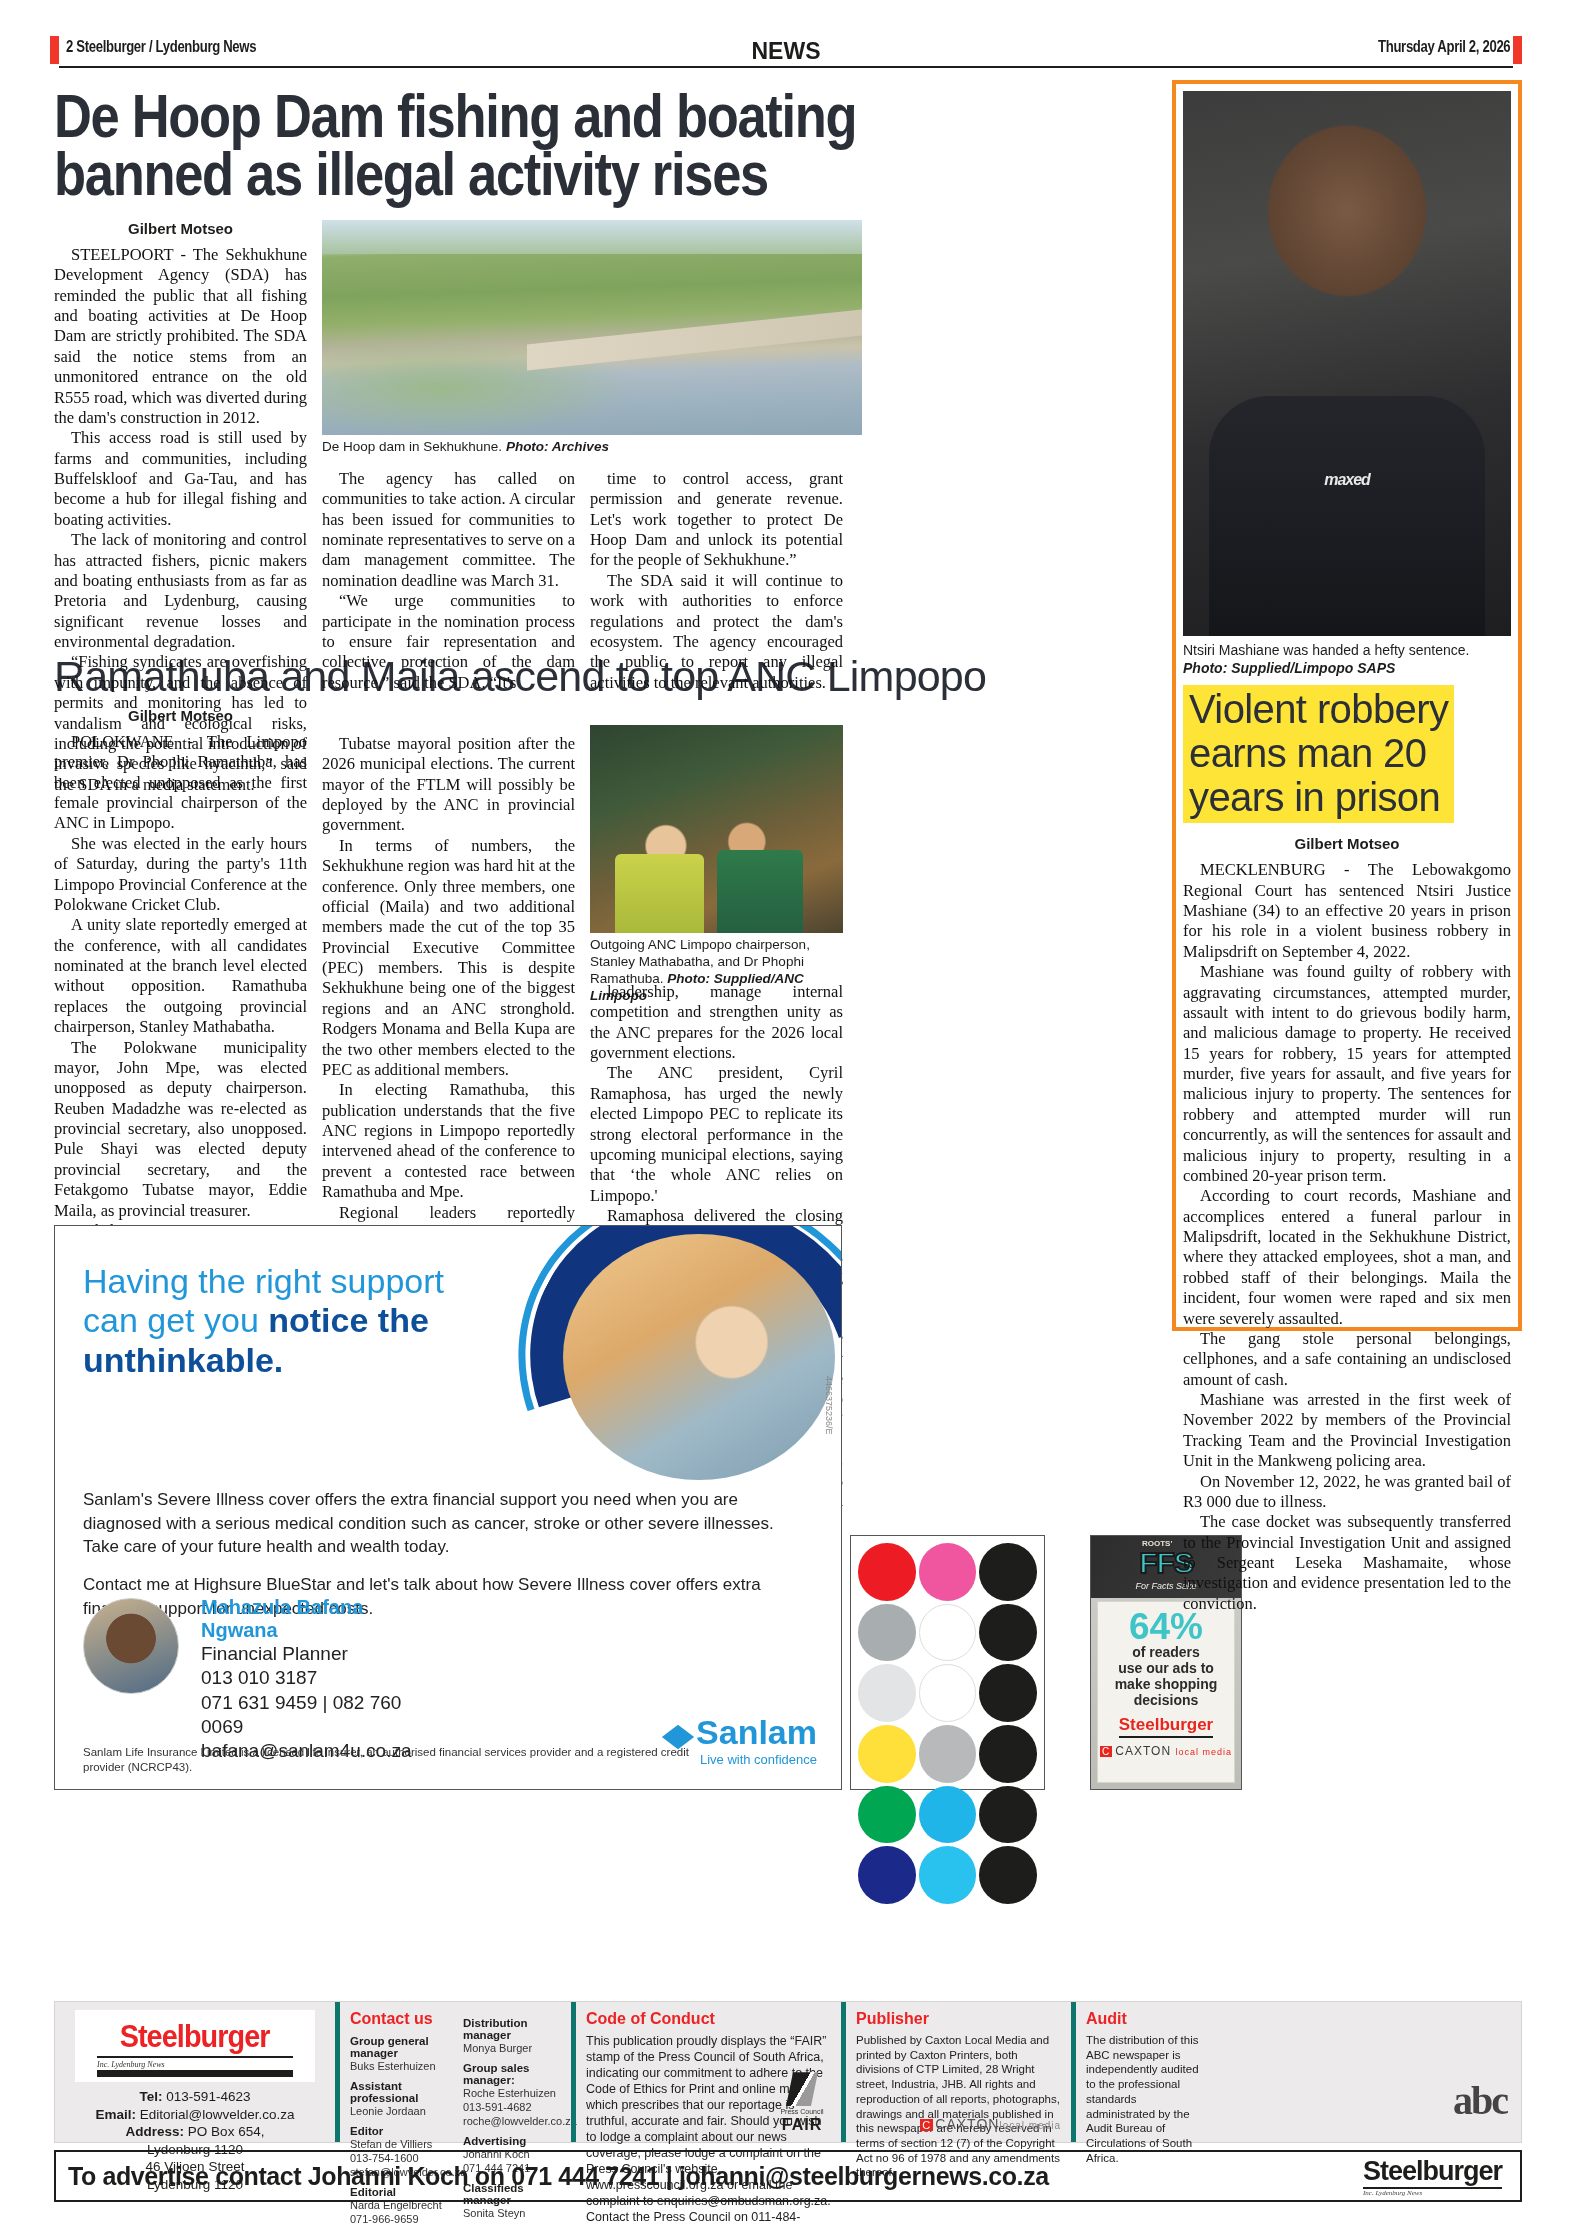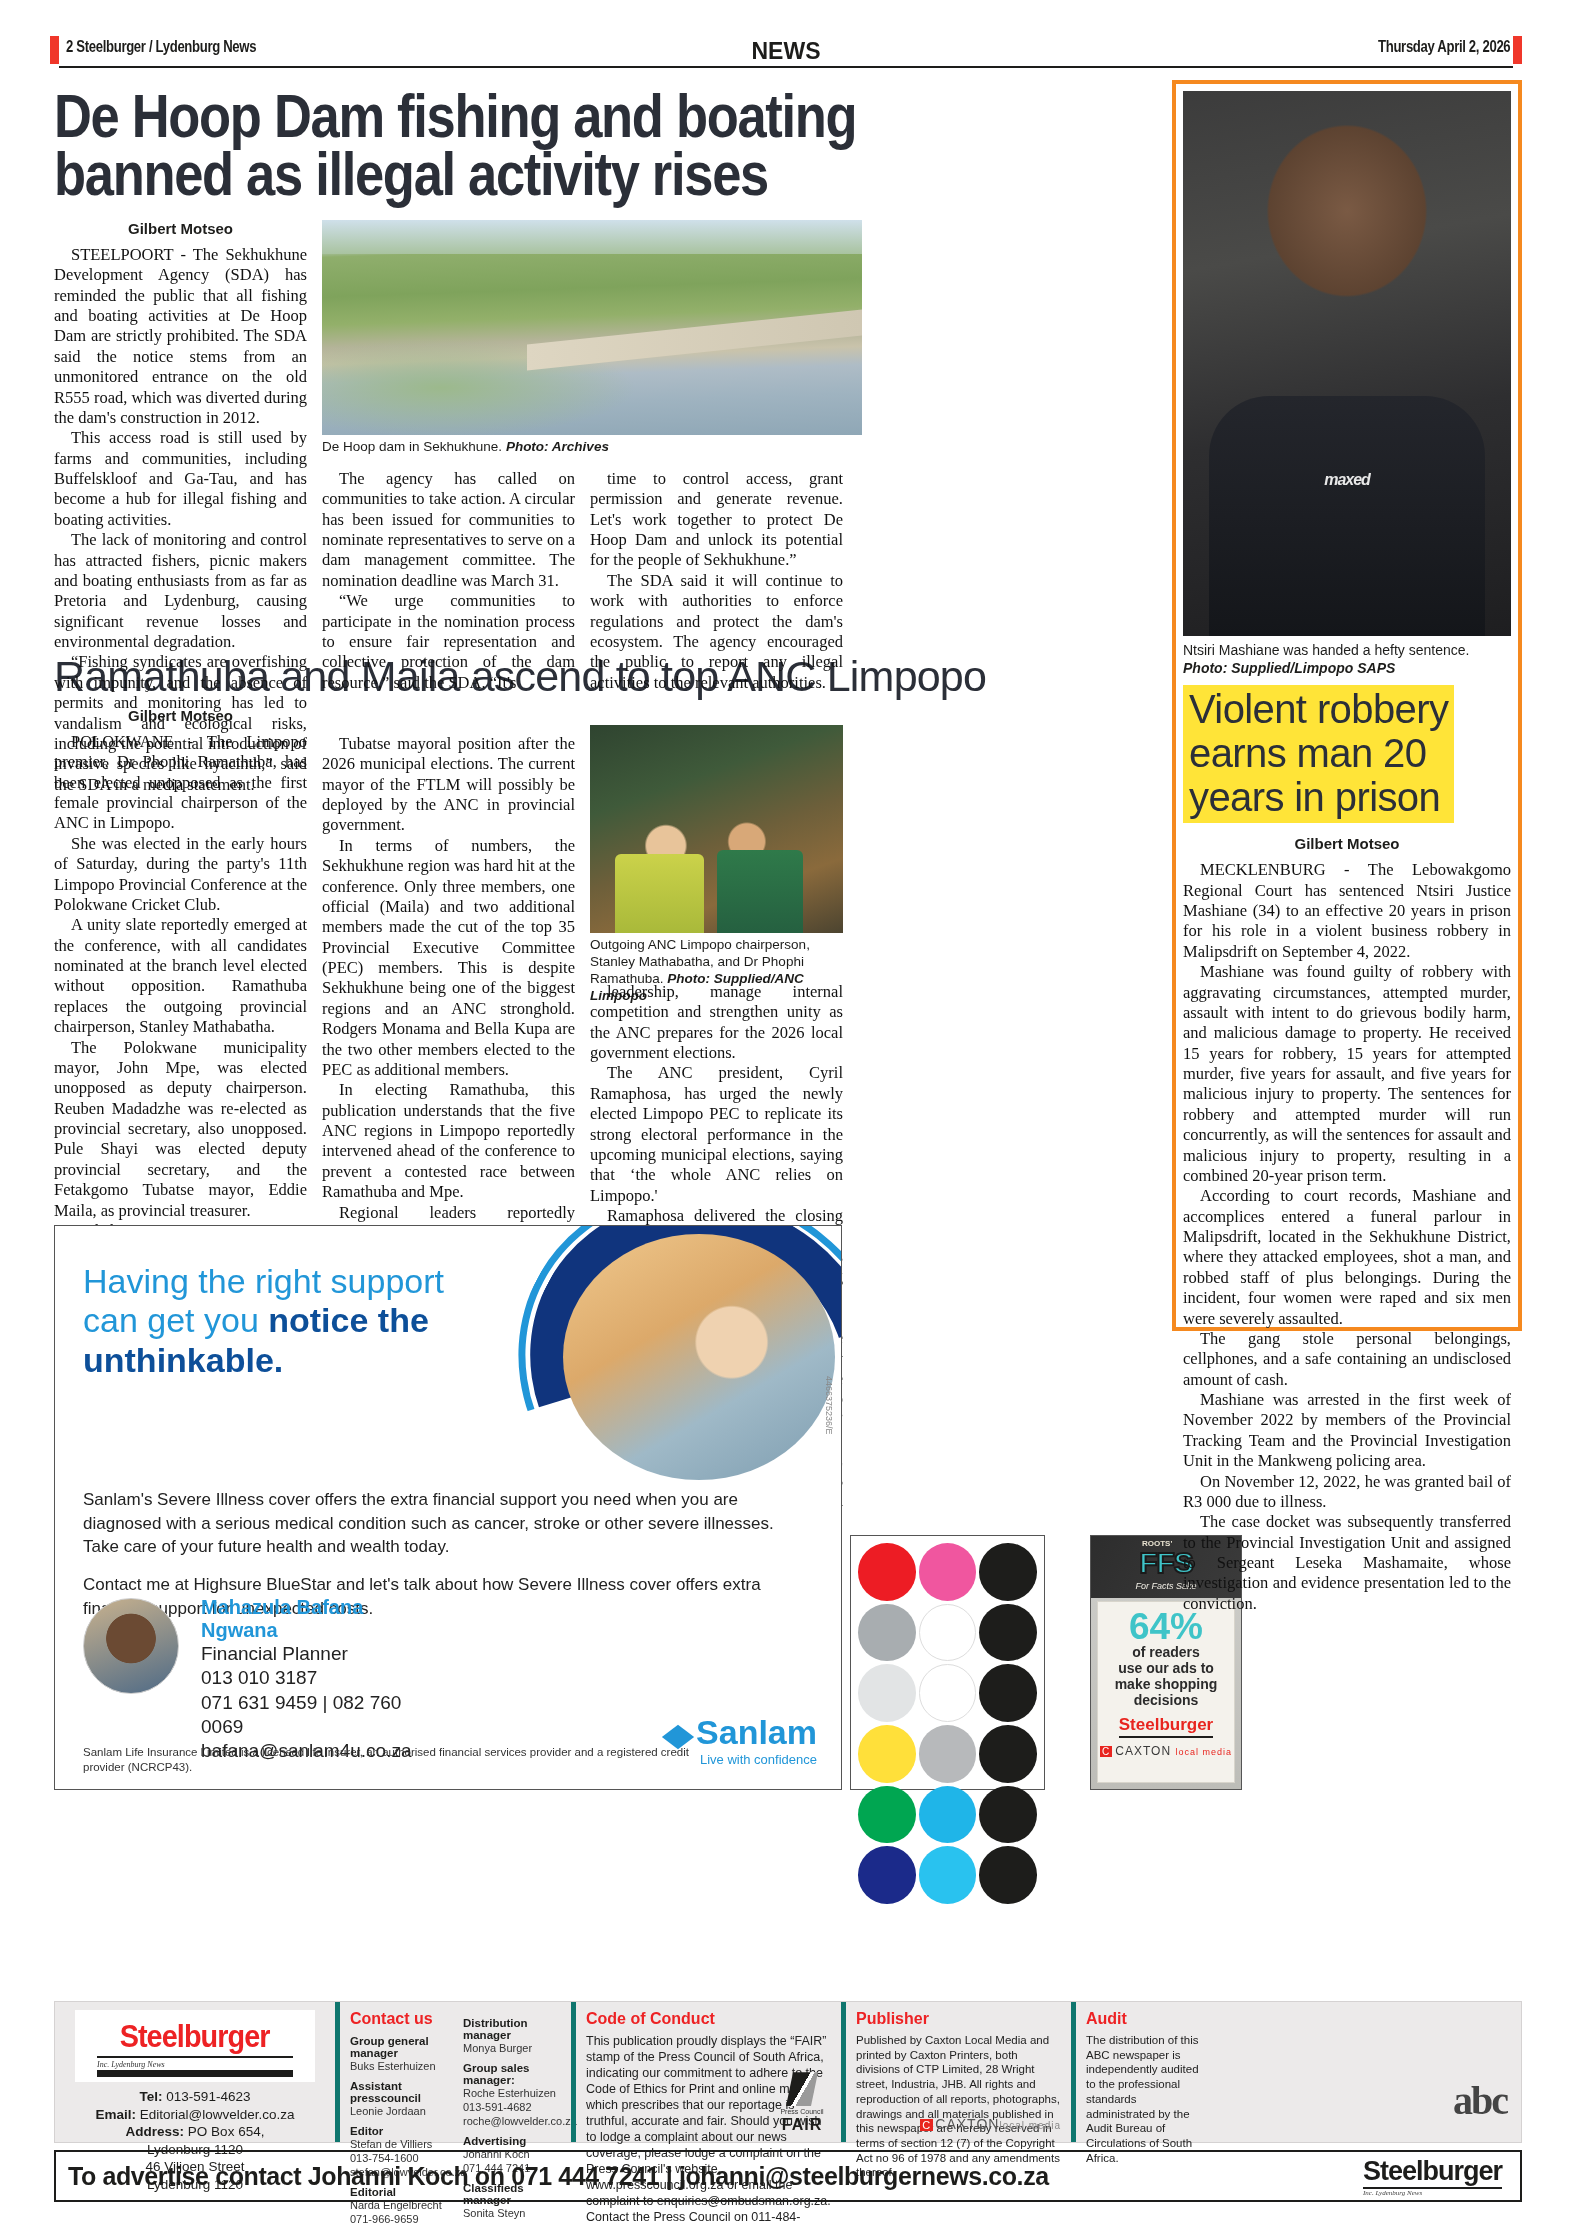--- a/index.html
+++ b/index.html
@@ -484,21 +484,21 @@
      </div>
      <div class="hl3">
        <span>Violent robbery</span>
        <span>earns man 20</span>
        <span>years in prison</span>
      </div>
      <div class="rbyline">Gilbert Motseo</div>
      <div class="bodytxt">
        <p>MECKLENBURG - The Lebowakgomo Regional Court has sentenced Ntsiri Justice Mashiane (34) to an effective 20 years in prison for his role in a violent business robbery in Malipsdrift on September 4, 2022.</p>
        <p>Mashiane was found guilty of robbery with aggravating circumstances, attempted murder, assault with intent to do grievous bodily harm, and malicious damage to property. He received 15 years for robbery, 15 years for attempted murder, five years for assault, and five years for malicious injury to property. The sentences for robbery and attempted murder will run concurrently, as will the sentences for assault and malicious injury to property, resulting in a combined 20-year prison term.</p>
-       <p>According to court records, Mashiane and accomplices entered a funeral parlour in Malipsdrift, located in the Sekhukhune District, where they attacked employees, shot a man, and robbed staff of plus belongings. During the incident, four women were raped and six men were severely assaulted.</p>
+       <p>According to court records, Mashiane and accomplices entered a funeral parlour in Malipsdrift, located in the Sekhukhune District, where they attacked employees, shot a man, and robbed staff of their belongings. Maila the incident, four women were raped and six men were severely assaulted.</p>
        <p>The gang stole personal belongings, cellphones, and a safe containing an undisclosed amount of cash.</p>
        <p>Mashiane was arrested in the first week of November 2022 by members of the Provincial Tracking Team and the Provincial Investigation Unit in the Mankweng policing area.</p>
        <p>On November 12, 2022, he was granted bail of R3 000 due to illness.</p>
        <p>The case docket was subsequently transferred to the Provincial Investigation Unit and assigned to Sergeant Leseka Mashamaite, whose investigation and evidence presentation led to the conviction.</p>
      </div>
    </div>
   </div>
 
   <div class="footer">
     <div class="fcol mast-box" style="border-left:none">
@@ -516,21 +516,21 @@
         <div>46 Viljoen Street</div>
         <div>Lydenburg 1120</div>
       </div>
     </div>
 
     <div class="fcol" style="width:118px">
       <div class="f-title">Contact us</div>
       <div id="contact-entries">
           <div class="f-lbl">Group general manager</div>
           <div class="f-val">Buks Esterhuizen</div>
-          <div class="f-lbl">Assistant presscouncil</div>
+          <div class="f-lbl">Assistant professional</div>
           <div class="f-val">Leonie Jordaan</div>
           <div class="f-lbl">Editor</div>
           <div class="f-val">Stefan de Villiers</div>
           <div class="f-val">013-754-1600</div>
           <div class="f-val">stefan@lowvelder.co.za</div>
           <div class="f-lbl">Editorial</div>
           <div class="f-val">Narda Engelbrecht</div>
           <div class="f-val">071-966-9659</div>
         </div>
     </div>

